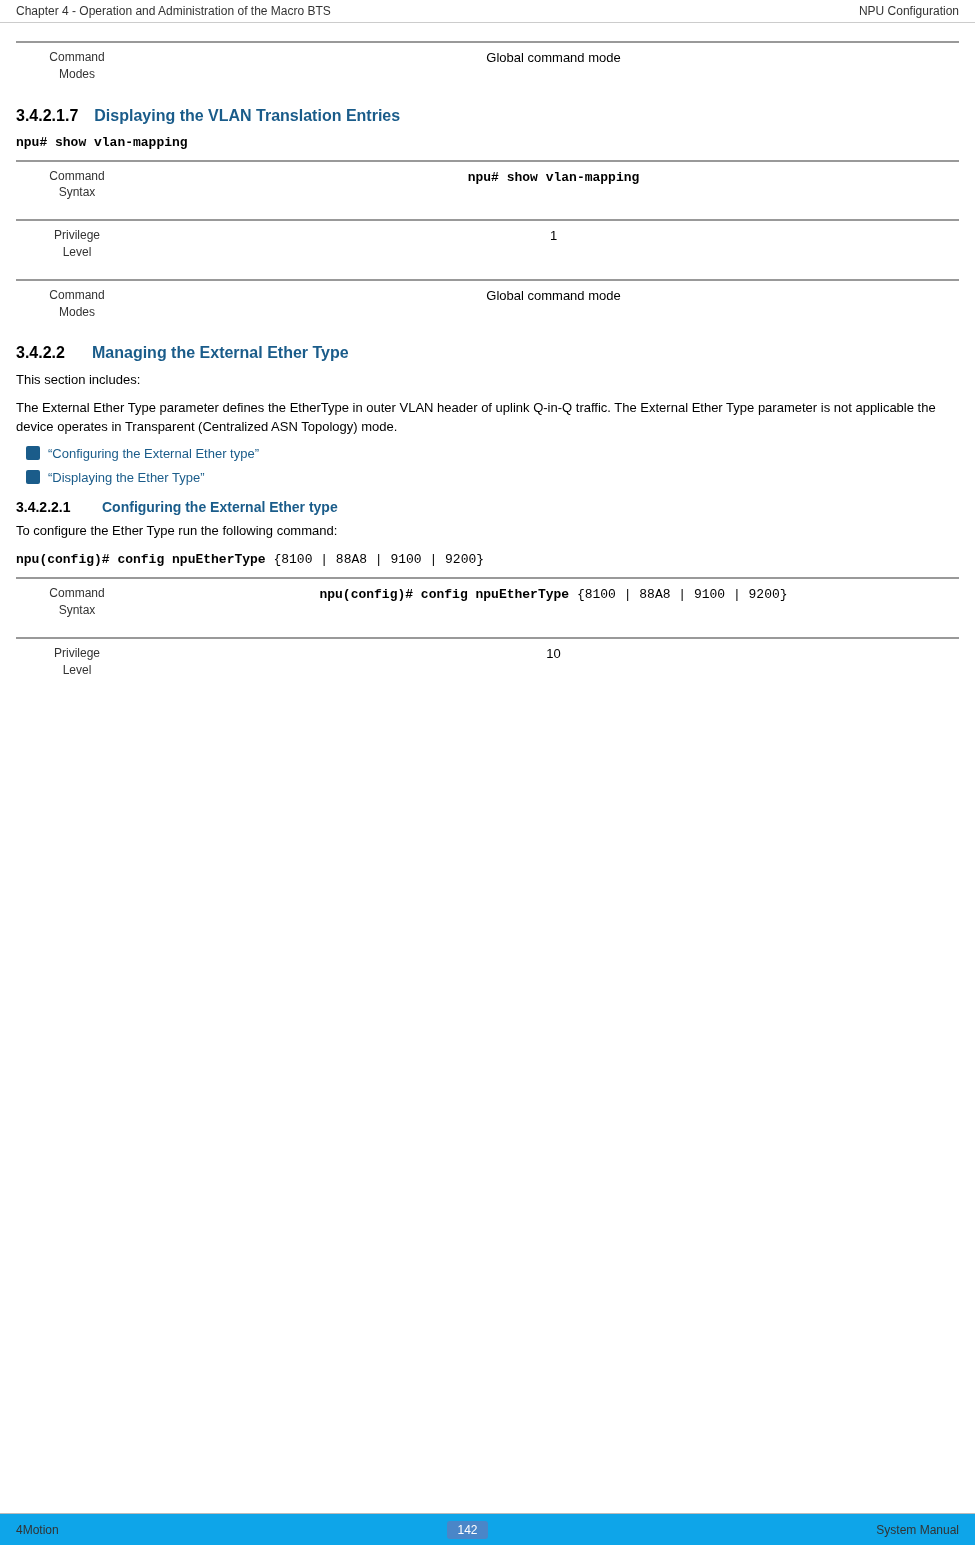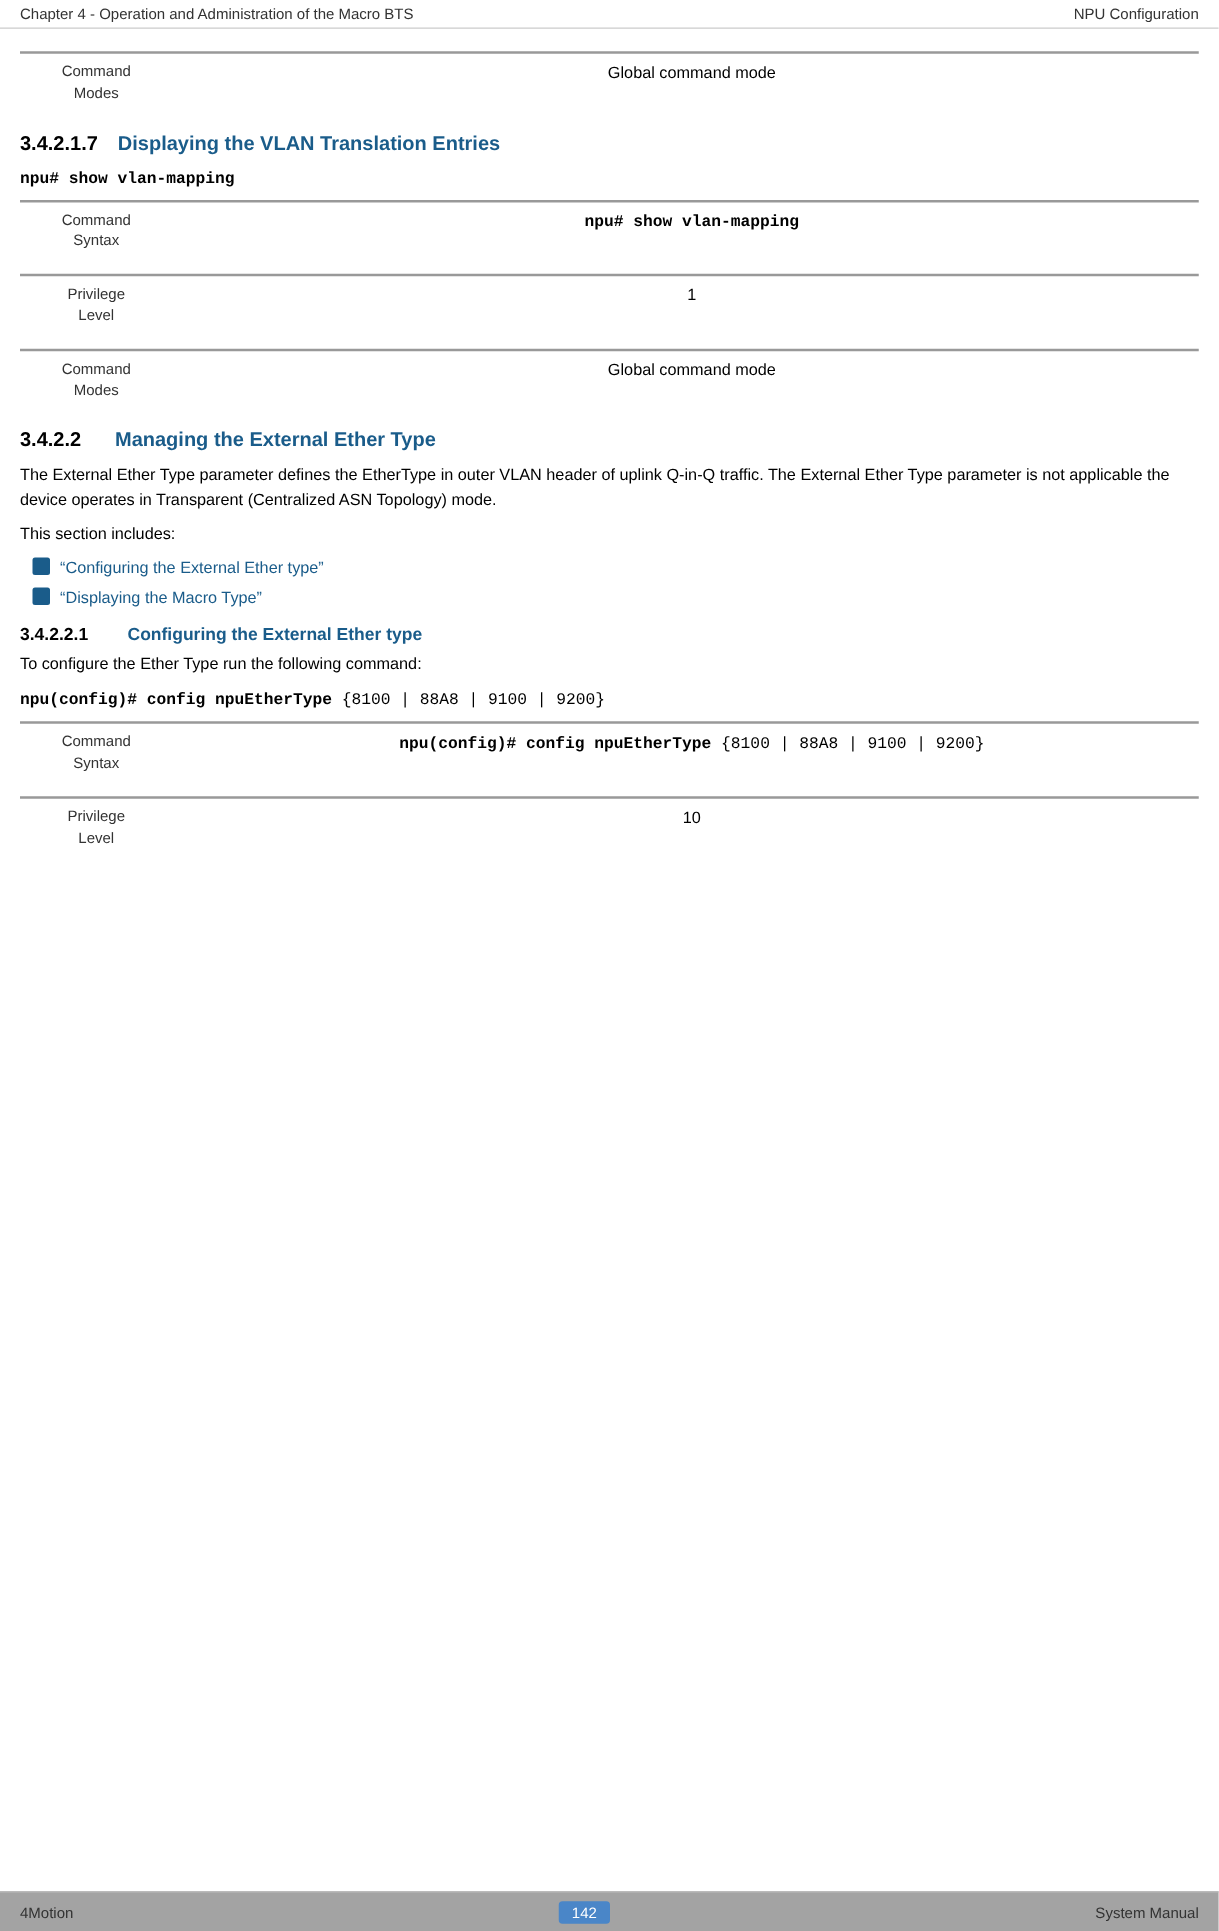--- a/index.html
+++ b/index.html
@@ -26,21 +26,21 @@
 
     
     .footer-bar {
       position: absolute;
       bottom: 0;
       left: 0;
       right: 0;
       display: flex;
       justify-content: space-between;
       align-items: center;
-      background: #a3a3a3;
+      background: #0ea5e9;
       padding: 5px 16px;
       font-size: 12px;
       color: #333;
       border-top: 1px solid #bbb;
       height: 32px;
     }
     .footer-bar .page-num {
       background: #4a86c8;
       color: #fff;
       padding: 2px 10px;
@@ -233,30 +233,30 @@
     <div class="label-col">Command<br>Modes</div>
     <div class="value-col">Global command mode</div>
   </div>
 
   <div class="section-heading-main">
     <span class="section-num">3.4.2.2</span>
     <span class="section-title">Managing the External Ether Type</span>
   </div>
 
   <div class="section-body">
+    <p class="body-text">This section includes:</p>
     <p class="body-text">The External Ether Type parameter defines the EtherType in outer VLAN header of uplink Q-in-Q traffic. The External Ether Type parameter is not applicable the device operates in Transparent (Centralized ASN Topology) mode.</p>
-    <p class="body-text">This section includes:</p>
     <ul class="bullet-list">
       <li>
         <span class="bullet-icon"></span>
         <span class="bullet-link">“Configuring the External Ether type”</span>
       </li>
       <li>
         <span class="bullet-icon"></span>
-        <span class="bullet-link">“Displaying the Macro Type”</span>
+        <span class="bullet-link">“Displaying the Ether Type”</span>
       </li>
     </ul>
   </div>
 
   <div class="sub-section-heading">
     <span class="sub-section-num">3.4.2.2.1</span>
     <span class="sub-section-title">Configuring the External Ether type</span>
   </div>
 
   <div class="section-body">

